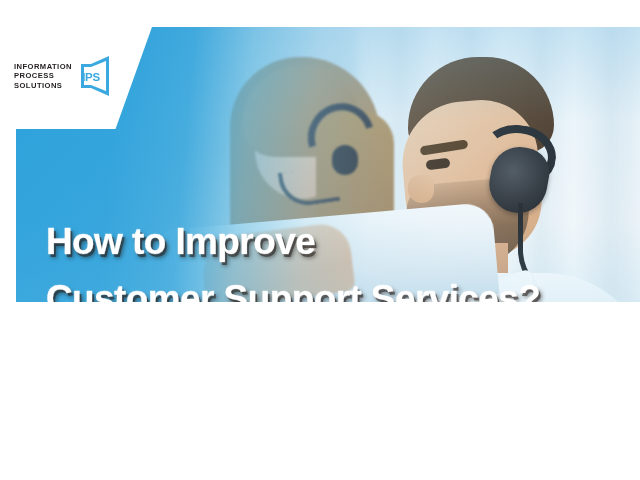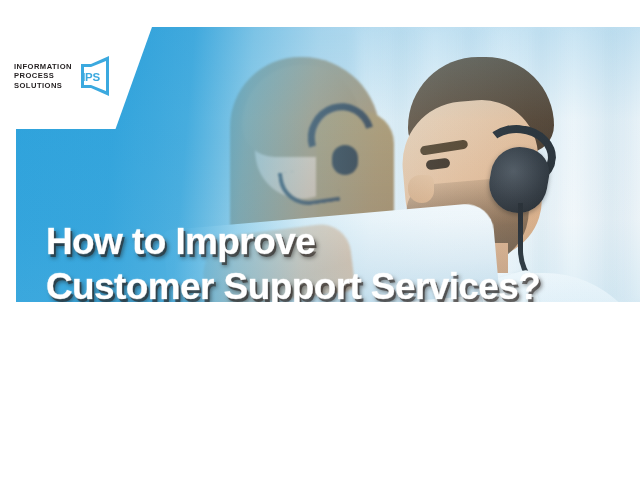--- a/index.html
+++ b/index.html
@@ -326,21 +326,21 @@
     letter-spacing: -0.6px;
     line-height: 1.0;
     white-space: nowrap;
     text-shadow:
       2px 3px 0 rgba(38,30,26,0.55),
       3px 4px 4px rgba(30,24,20,0.55),
       0 0 2px rgba(255,255,255,0.35);
     -webkit-text-stroke: 0.4px rgba(255,255,255,.6);
   }
   #headline-line1 { font-size: 37px; }
-  #headline-line2 { font-size: 37px; margin-top: 8px; }
+  #headline-line2 { font-size: 37px; margin-top: 20px; }
 </style>
 </head>
 <body>
 
 <div id="banner-frame">
 
   <div id="hero-stage">
 
     <div class="photo-layer" id="photo-backdrop"></div>
     <div class="photo-layer" id="photo-office"></div>

